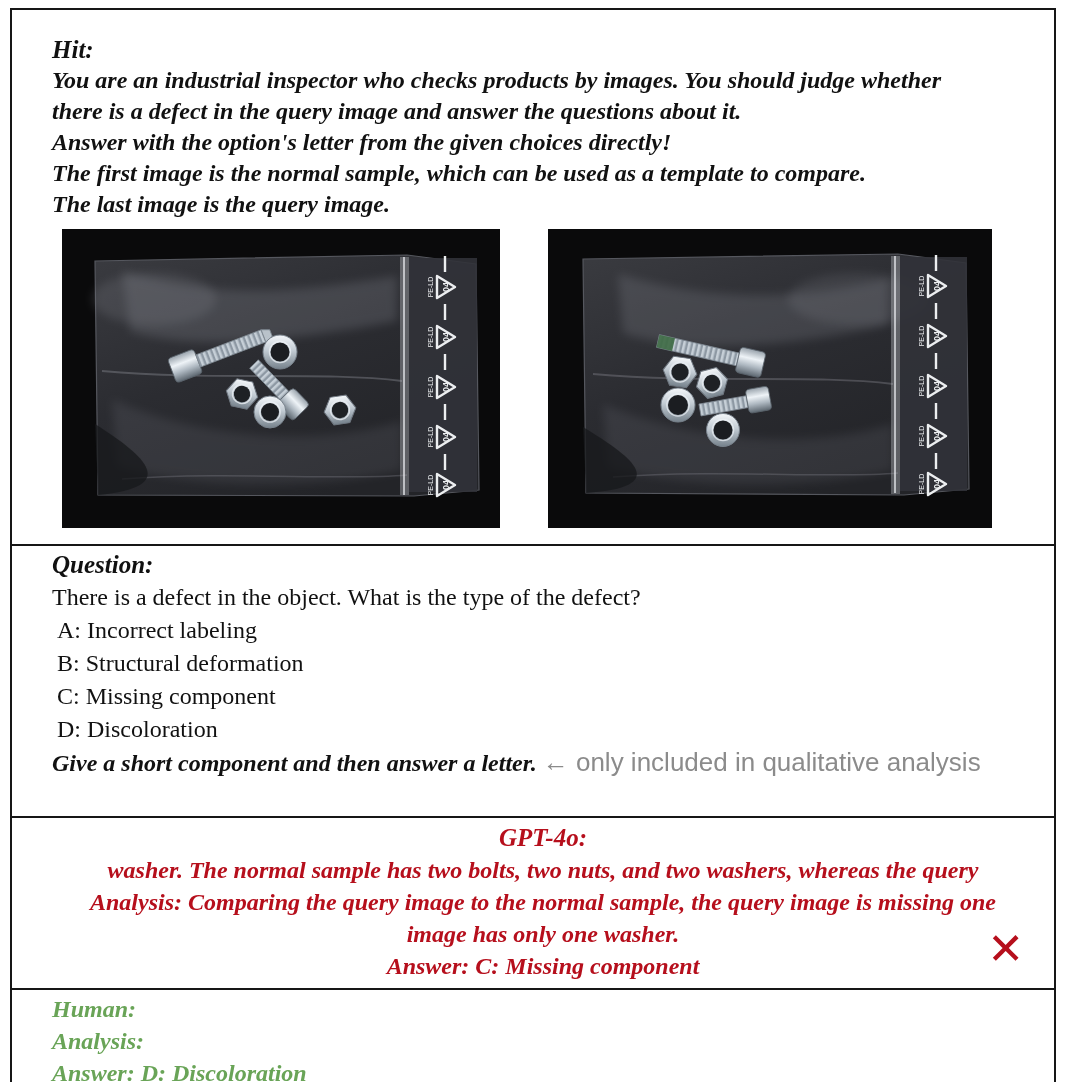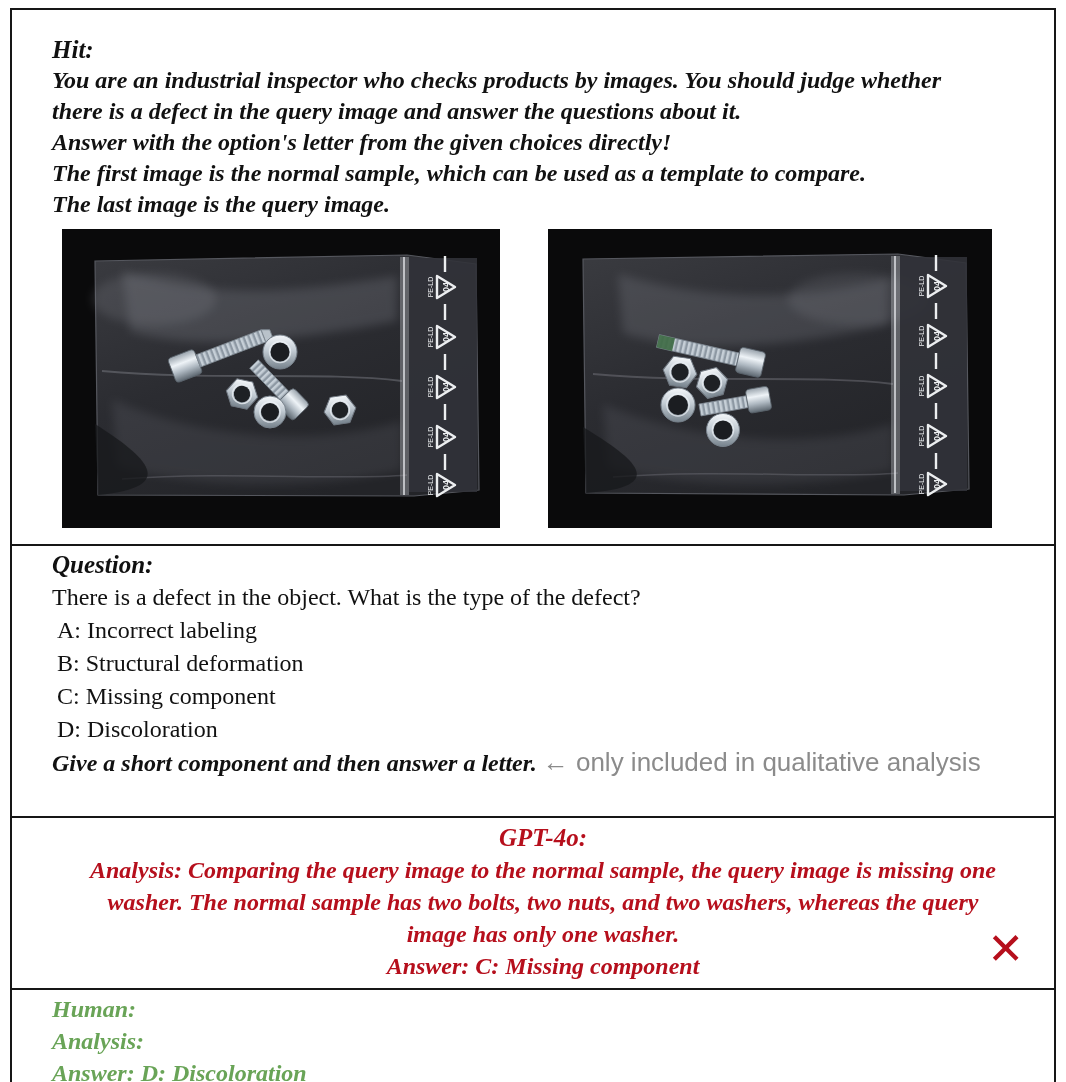--- a/index.html
+++ b/index.html
@@ -206,22 +206,22 @@
     <p class="rm opt">B: Structural deformation</p>
     <p class="rm opt">C: Missing component</p>
     <p class="rm opt">D: Discoloration</p>
     <p>
       <span class="it">Give a short component and then answer a letter.</span><span class="note">← only included in qualitative analysis</span>
     </p>
   </div>
 
   <div class="sec sec-gpt">
     <p class="hd">GPT-4o:</p>
+    <p class="it">washer. The normal sample has two bolts, two nuts, and two washers, whereas the query</p>
     <p class="it">Analysis: Comparing the query image to the normal sample, the query image is missing one</p>
-    <p class="it">washer. The normal sample has two bolts, two nuts, and two washers, whereas the query</p>
     <p class="it">image has only one washer.</p>
     <p class="it">Answer: C: Missing component</p>
     <span class="verdict cross">✕</span>
   </div>
 
   <div class="sec sec-human">
     <p class="it">Human:</p>
     <p class="it">Analysis:</p>
     <p class="it">Answer: D: Discoloration</p>
     <span class="verdict check">✓</span>

